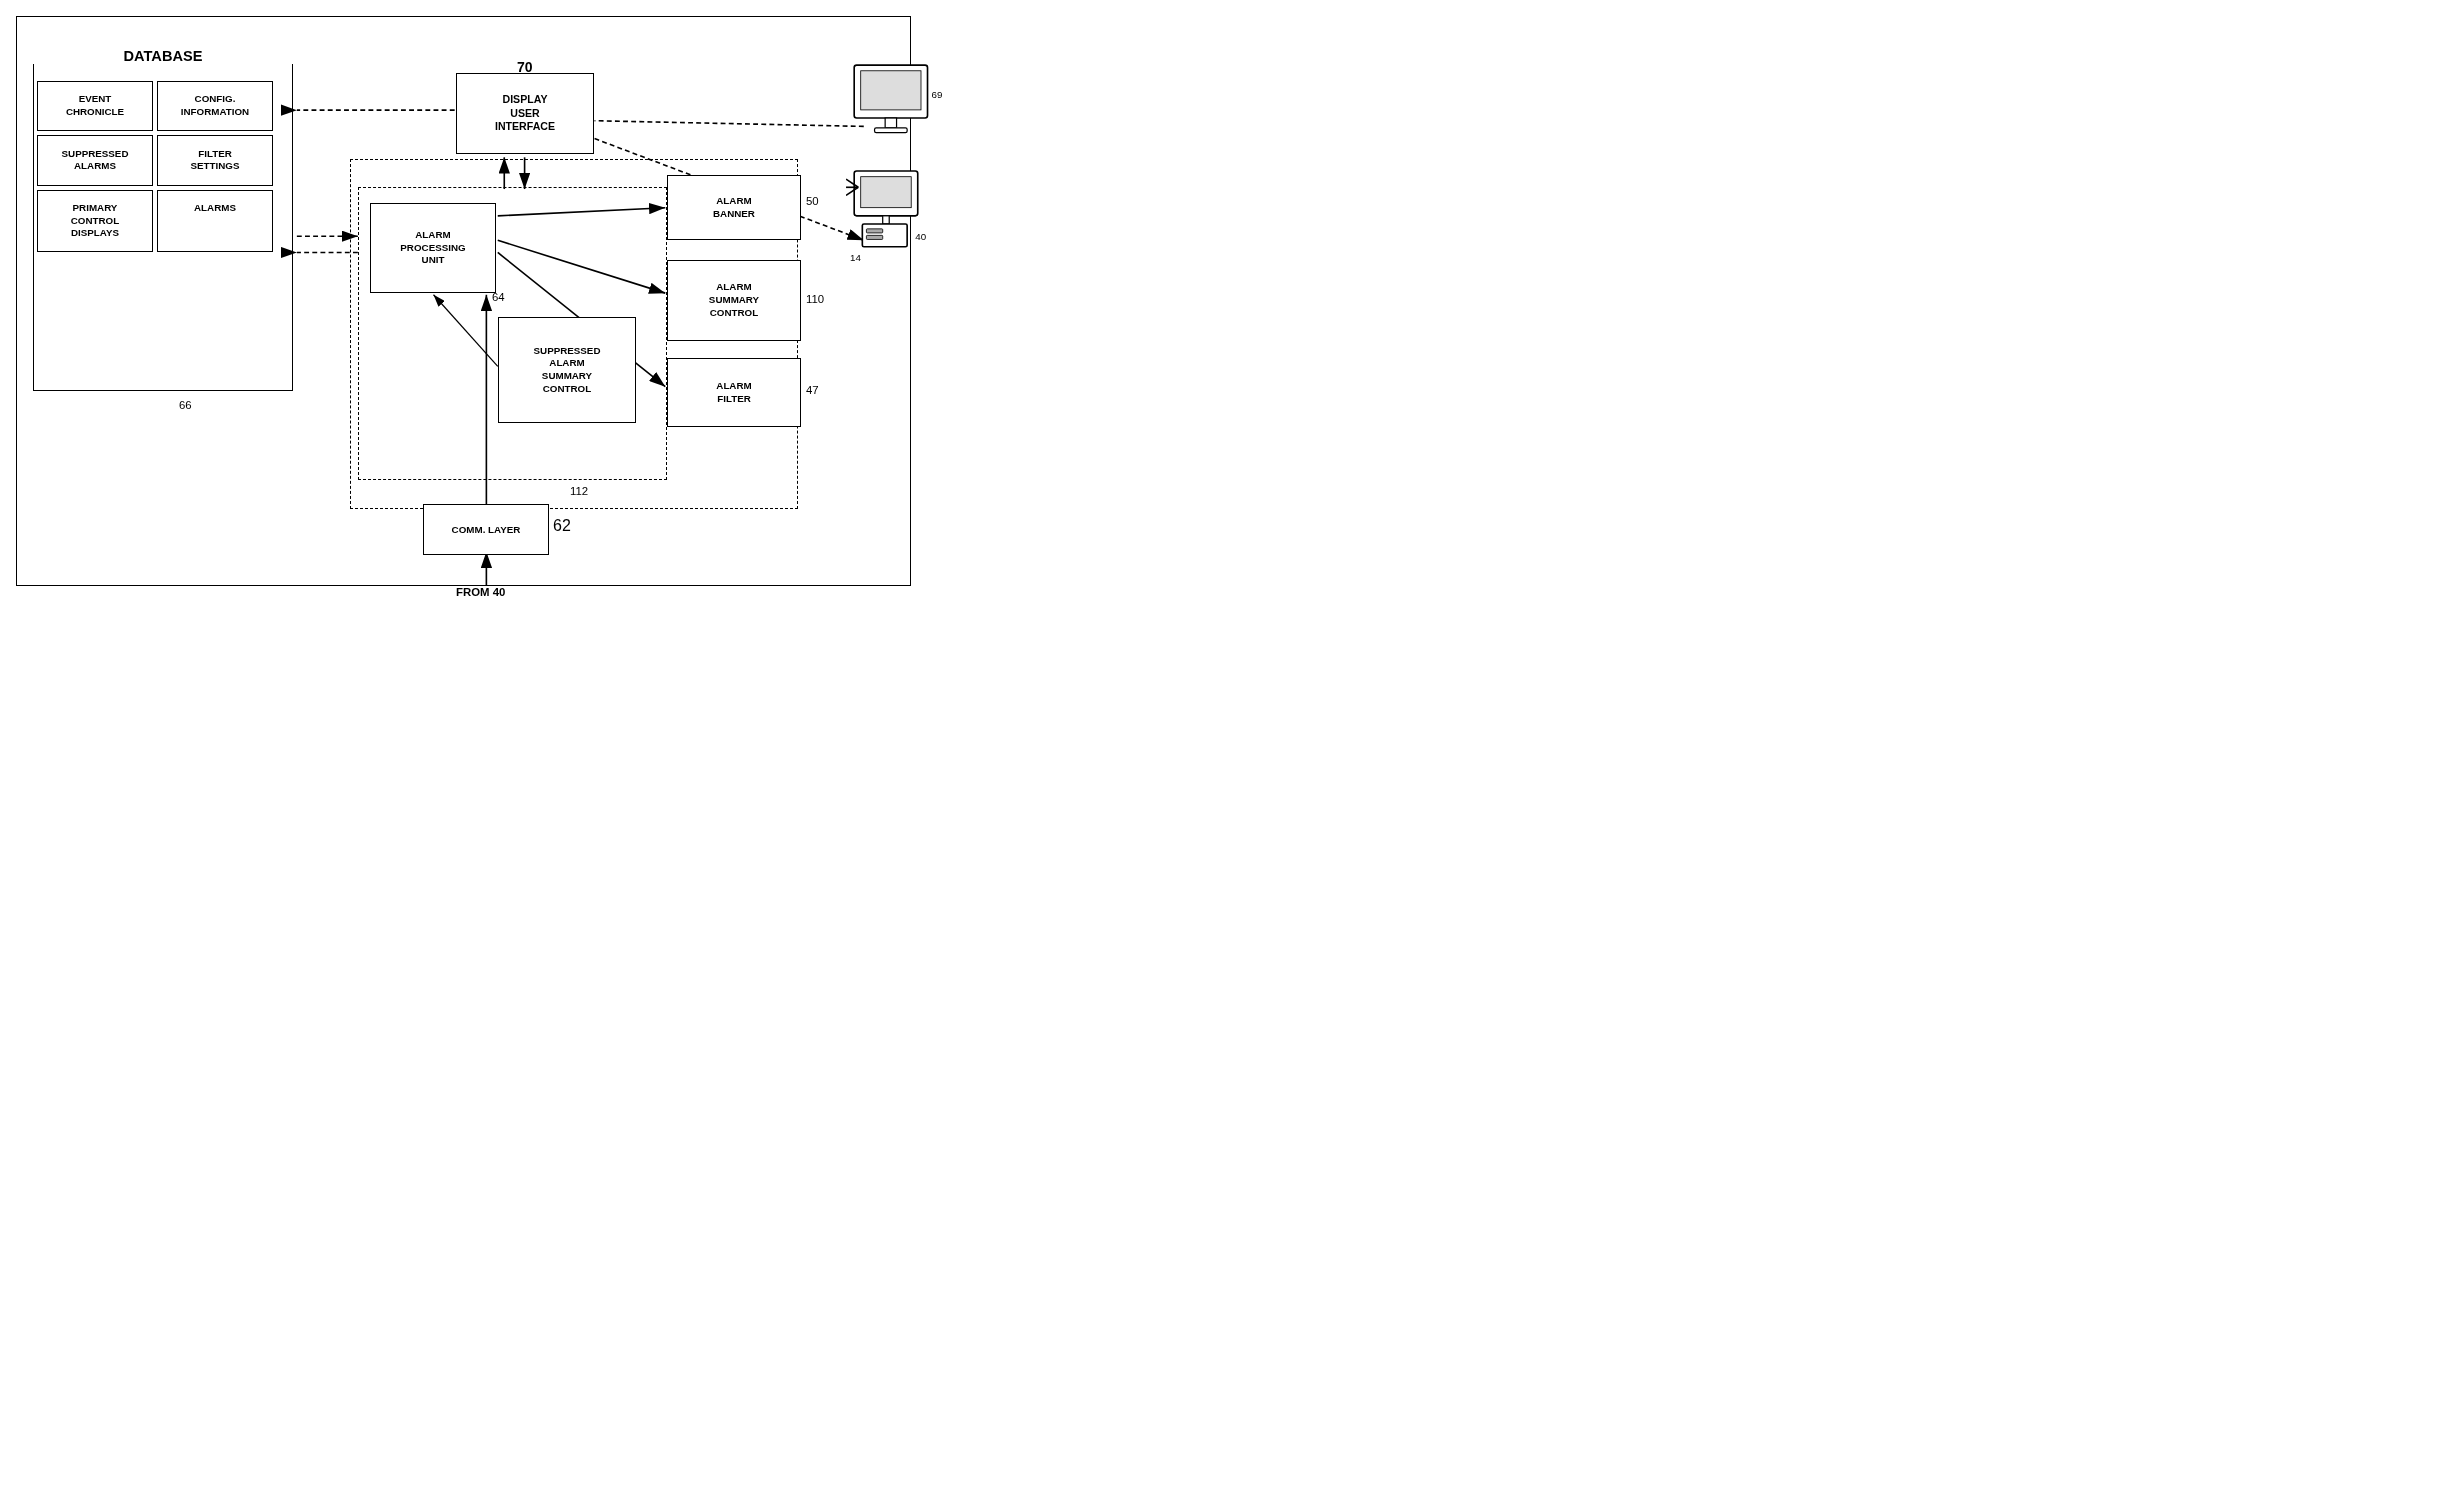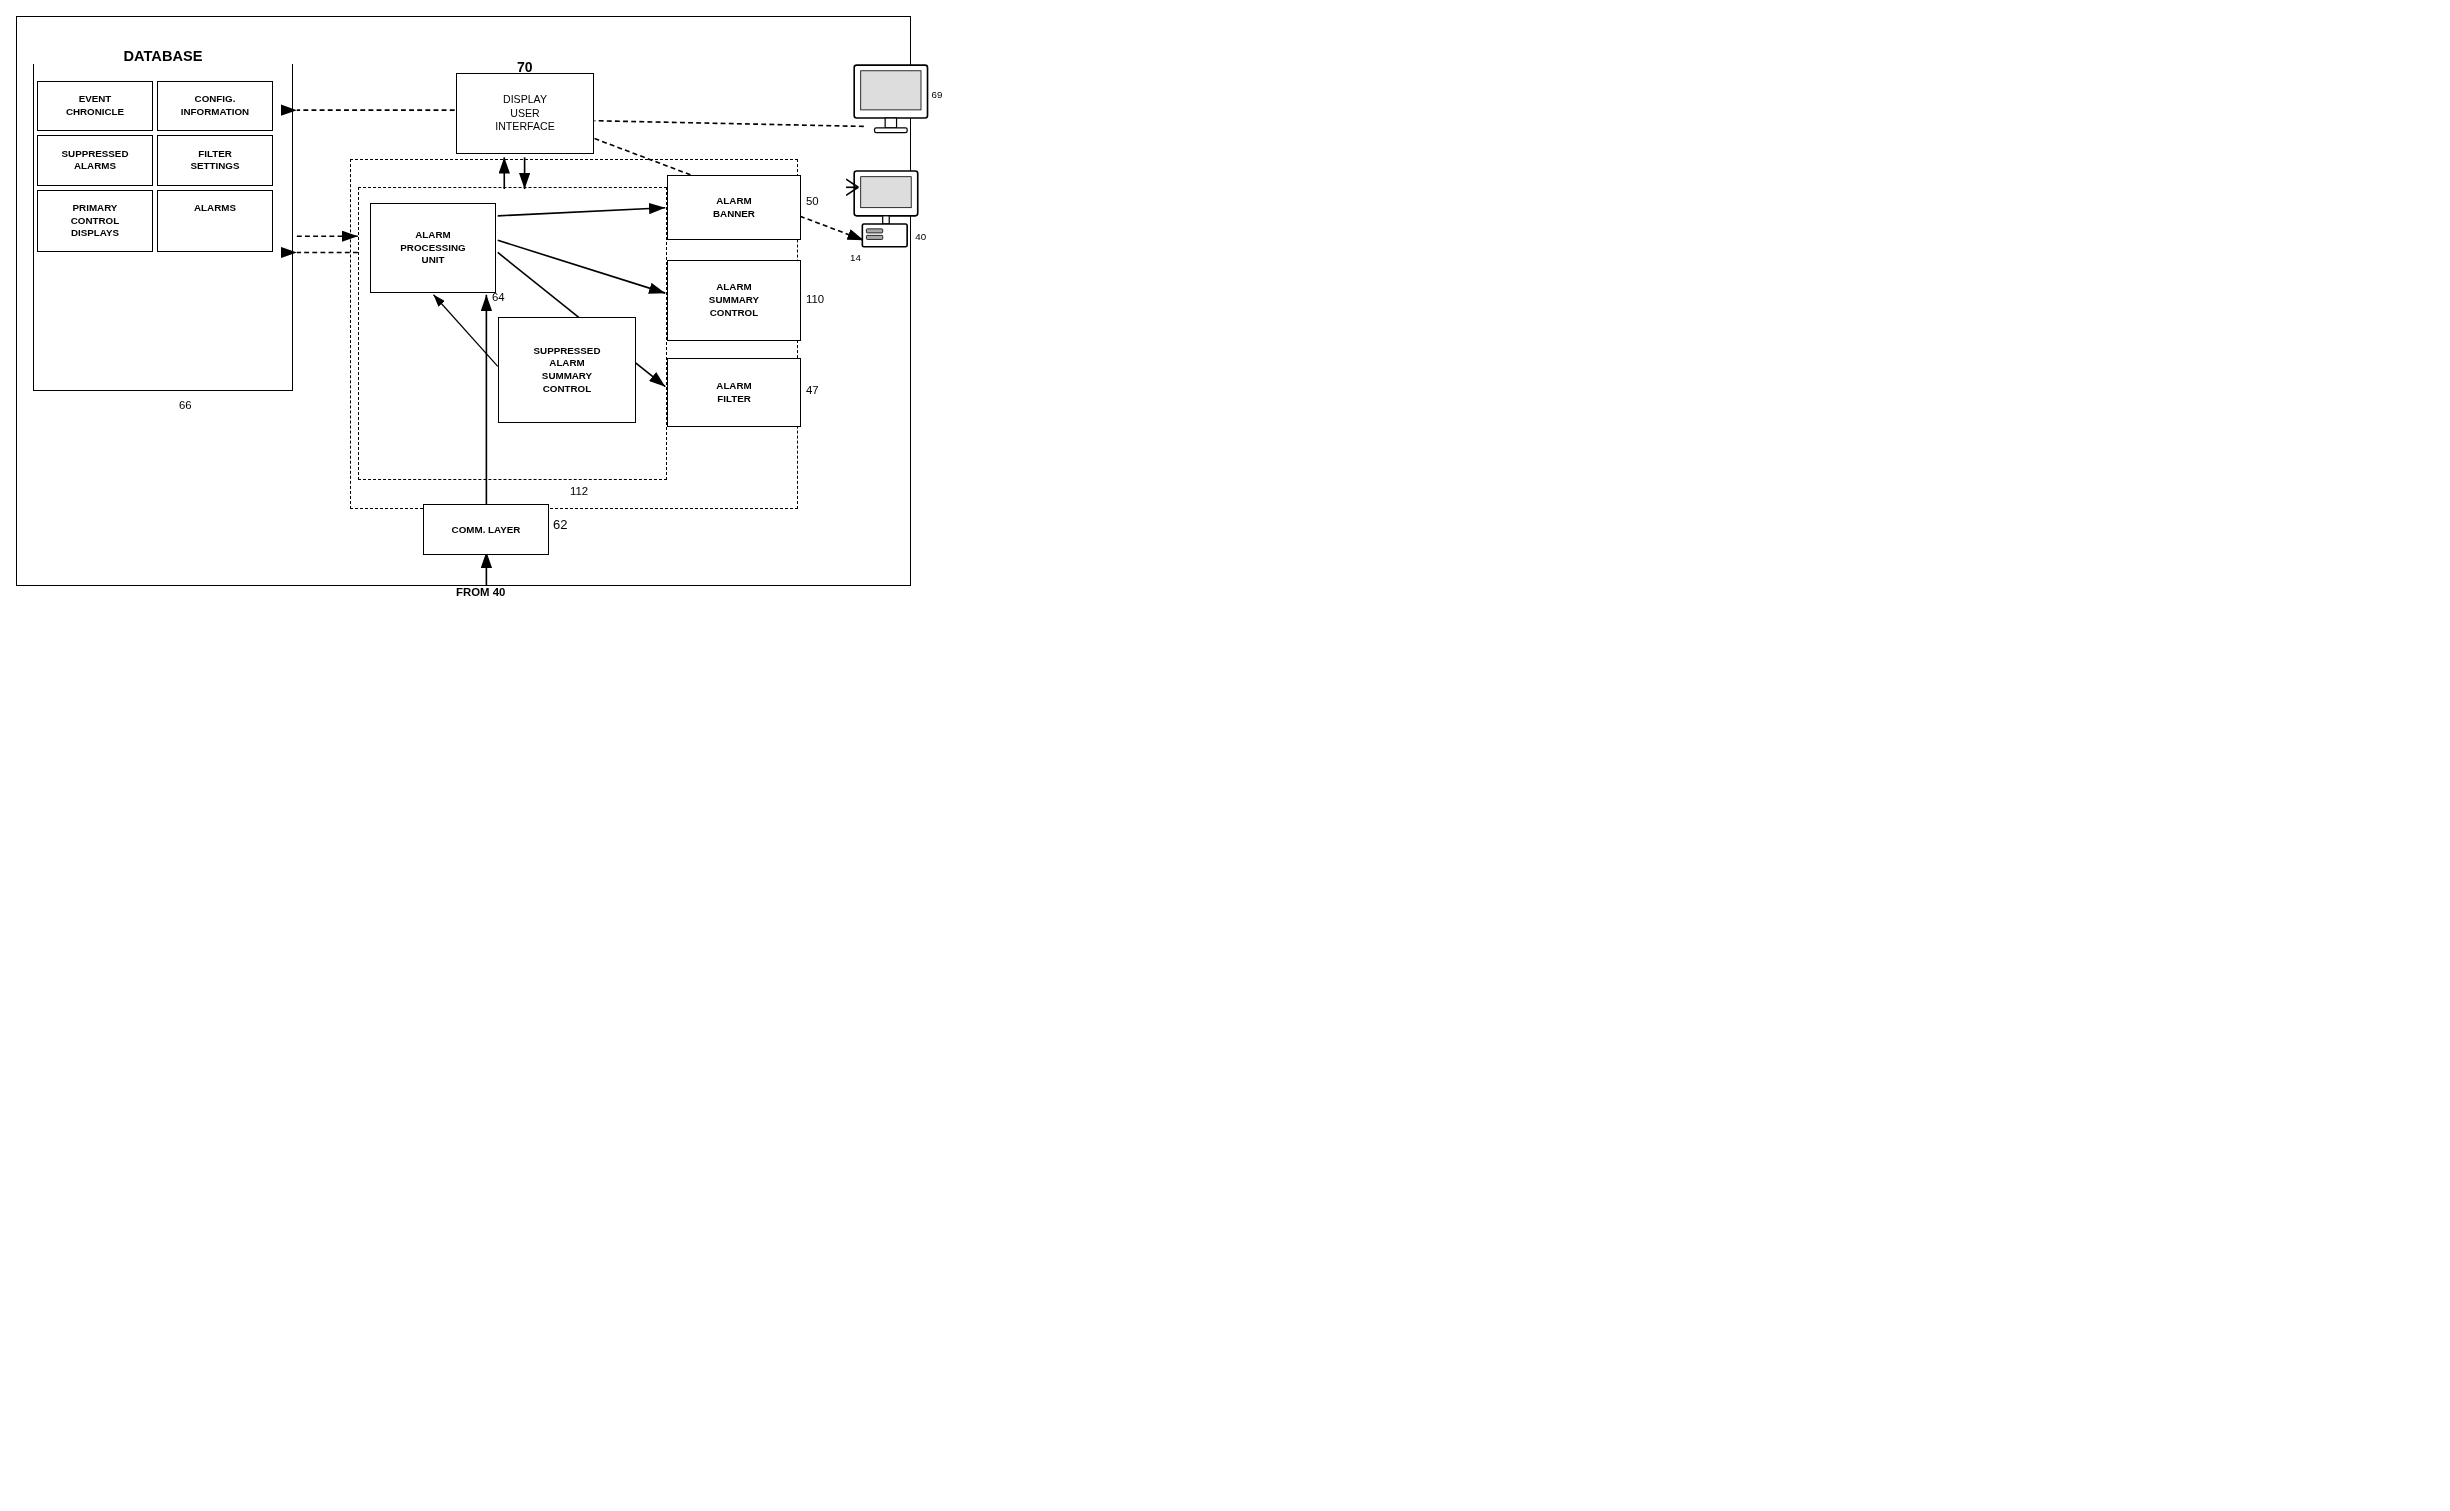--- a/index.html
+++ b/index.html
@@ -81,21 +81,21 @@
     
     .display-ui-box {
       position: absolute;
       left: 456px;
       top: 73px;
       width: 138px;
       height: 81px;
       border: 1.6px solid #000;
       text-align: center;
       font-size: 10.6px;
-      font-weight: normal;
+      font-weight: bold;
       display: flex;
       align-items: center;
       justify-content: center;
       line-height: 1.3;
       background: #fff;
     }
     .label-70 {
       position: absolute;
       left: 517px;
       top: 59px;
@@ -253,21 +253,21 @@
       font-weight: bold;
       display: flex;
       align-items: center;
       justify-content: center;
       background: #fff;
     }
     .label-62 {
       position: absolute;
       left: 553px;
       top: 517px;
-      font-size: 13px;
+      font-size: 16px;
     }
 
     
     .from-40 {
       position: absolute;
       left: 456px;
       top: 586px;
       font-size: 11.4px;
       font-weight: bold;
     }

